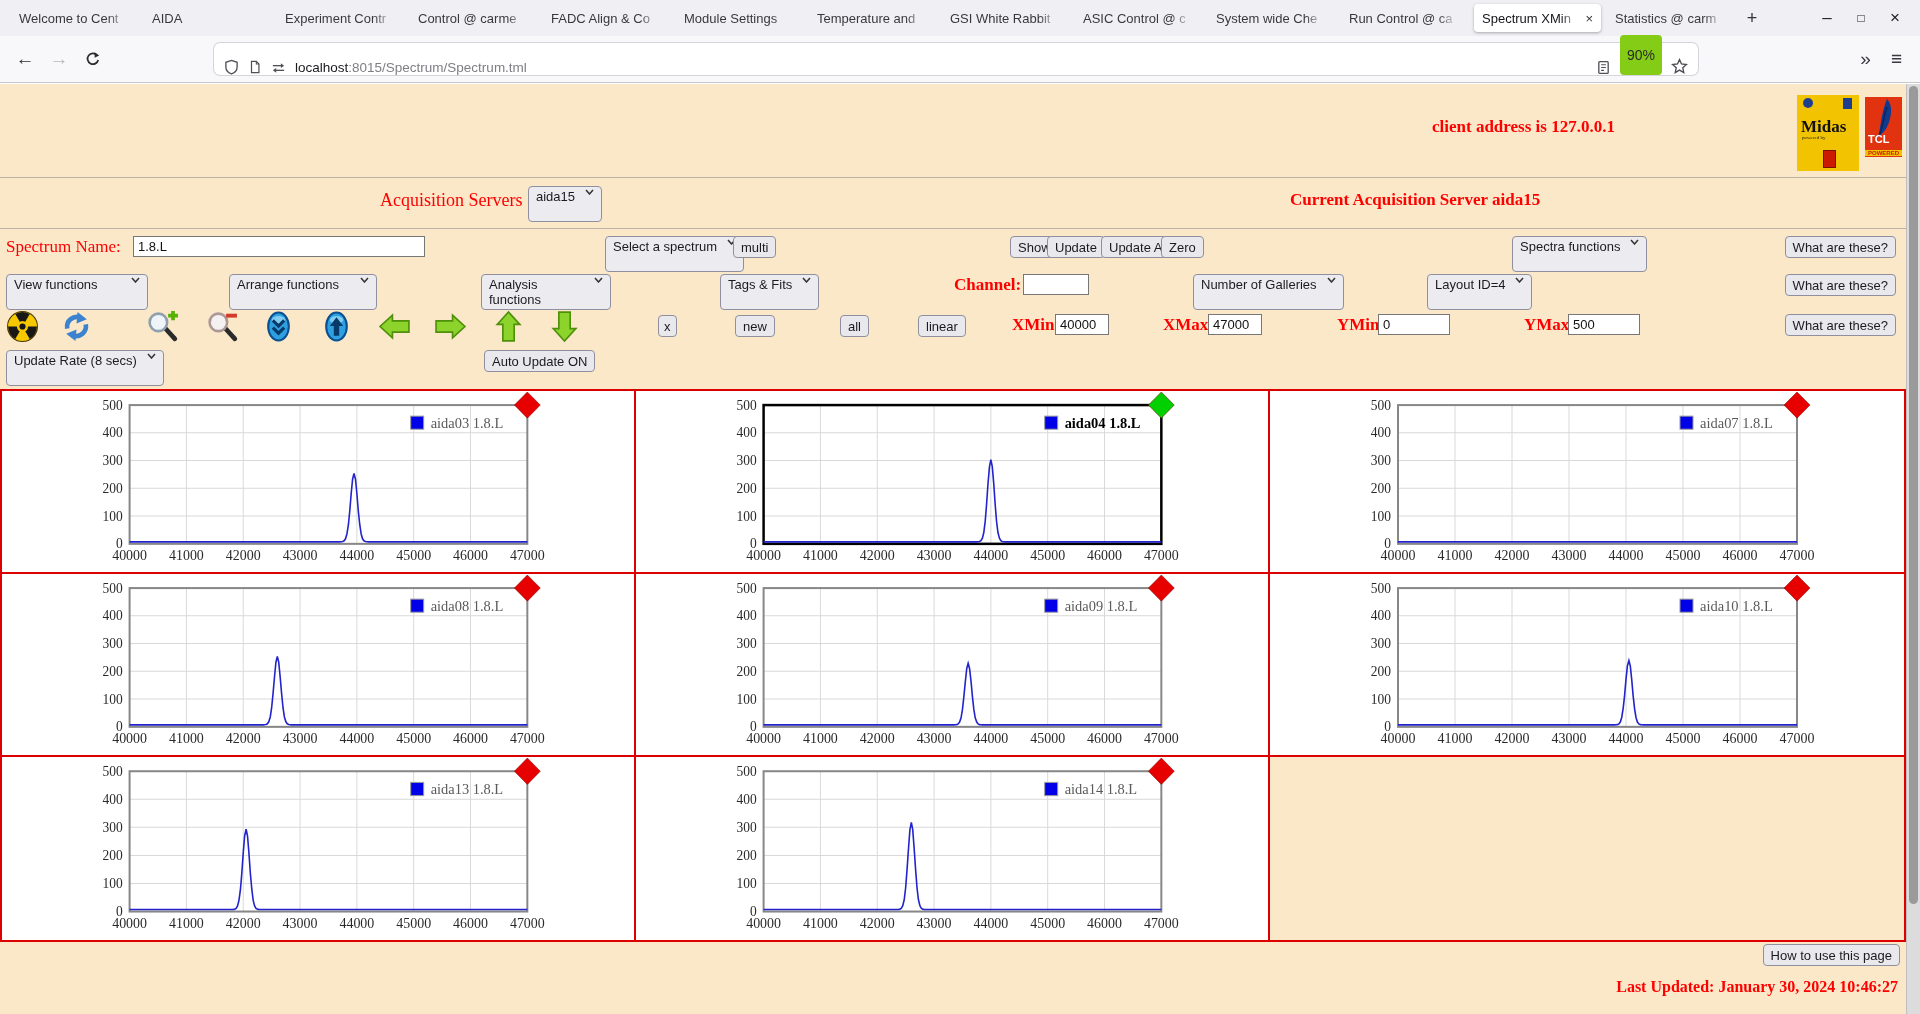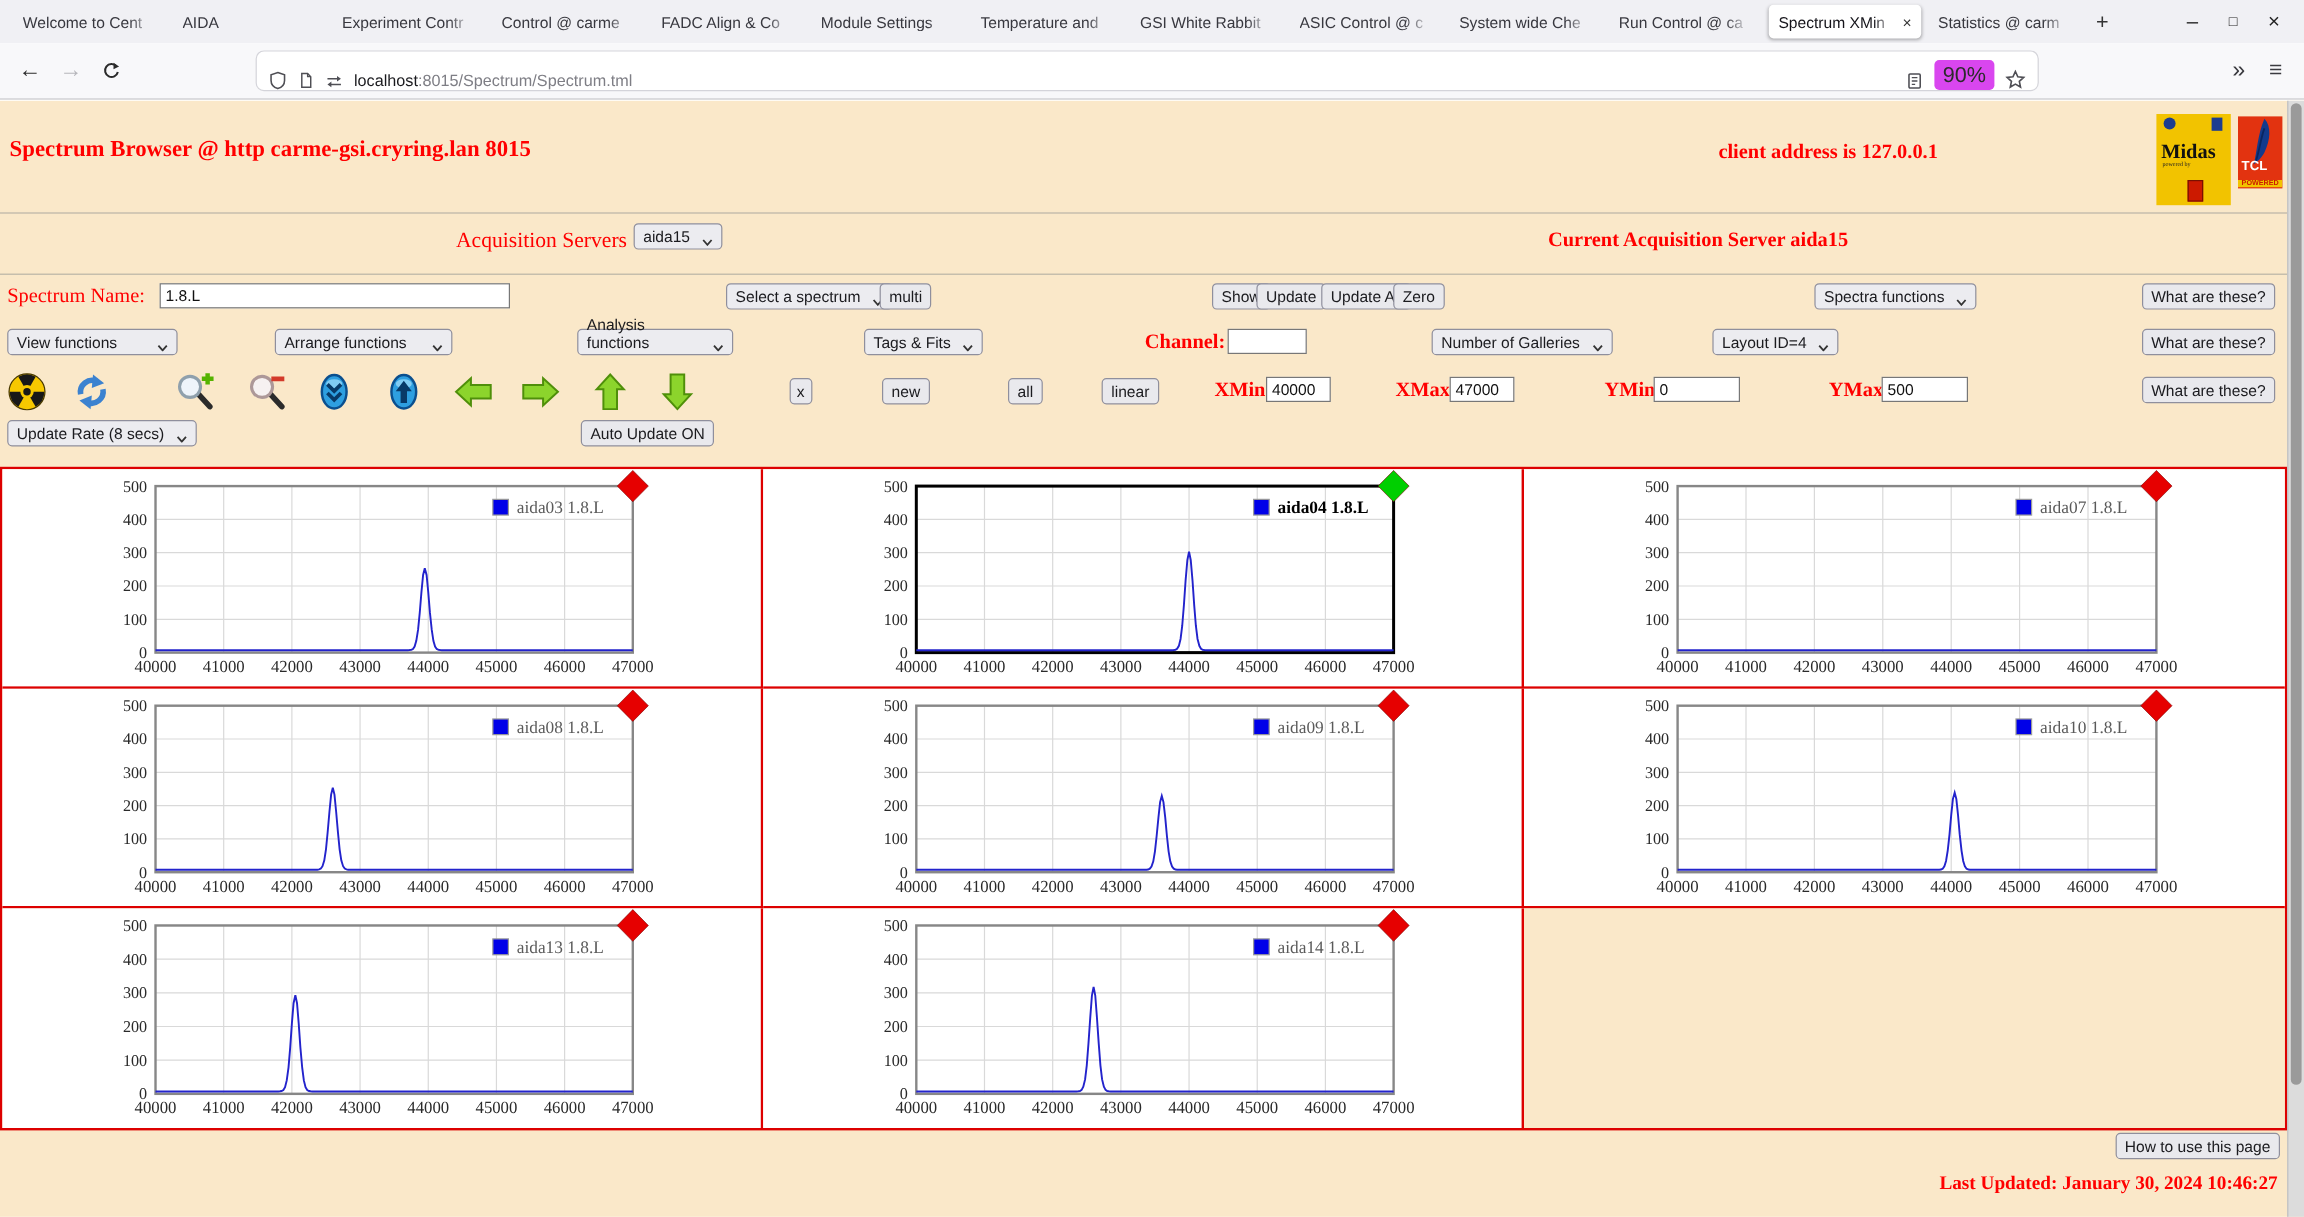--- a/index.html
+++ b/index.html
@@ -23,21 +23,21 @@
   .navbar { height:47px; background:#f8f8fa; border-bottom:1px solid #c8c8cc;
             display:flex; align-items:center; padding:0 8px; position:relative; }
   .nav-btn { width:34px; height:32px; display:flex; align-items:center; justify-content:center;
              font-size:19px; color:#2b2b2b; border-radius:4px; }
   .nav-btn.disabled { color:#b7b7bc; }
   .urlbox { margin-left:104px; width:1484px; height:32px; background:#fff; border-radius:6px;
             box-shadow:0 0 0 1px #d4d4da; display:flex; align-items:flex-end; padding:0 10px; gap:9px; }
   .url-text { font-size:13.5px; flex:1; white-space:nowrap; overflow:hidden; }
   .url-host { color:#1a1a1e; }
   .url-rest { color:#7e7e85; }
-  .zoom-badge { background:#d946ef; border-radius:4px; padding:2px 7px; font-size:18px; color:#2b2b2b; }
+  .zoom-badge { background:#84cc16; border-radius:4px; padding:12px 7px; font-size:14px; color:#2b2b2b; }
   .chrome-glyph { font-size:19px; color:#3a3a3f; padding:0 10px; }
 
   
   .page { position:absolute; top:84px; left:0; right:0; bottom:0; background:#fae8c9; }
   .serif-red { font-family:"Liberation Serif","DejaVu Serif",serif; color:#ff0000; }
   .abs { position:absolute; }
   .hr { position:absolute; left:0; right:14px; height:0; border-top:1px solid #b9b4a6; }
 
   .page-title { top:30px; left:8px; font-size:19px; font-weight:bold; }
   .client-addr { top:33px; left:1432px; font-size:17px; font-weight:bold; }
@@ -55,22 +55,22 @@
                 border:1px solid #7a1000; }
   .tcl-logo { width:37px; height:60px; background:#e23310; position:relative; overflow:hidden; margin-top:2px; }
   .tcl-text { position:absolute; bottom:12px; left:3px; font-size:11px; font-weight:bold; color:#fff; }
   .tcl-sub  { position:absolute; bottom:1px; left:0; right:0; background:#f2c300; color:#cc1a00;
               font-size:6px; font-weight:bold; text-align:center; }
 
   .acq-label  { top:106px; left:380px; font-size:18px; }
   .acq-current{ top:106px; left:1290px; font-size:17px; font-weight:bold; }
 
   
-  .sel { display:inline-flex; align-items:flex-end; gap:10px; background:#ececf0; border:1px solid #8f8f9d;
-         border-radius:4px; padding:2px 7px; font-size:13px; color:#1b1b1f; height:22px; }
+  .sel { display:inline-flex; align-items:flex-start; gap:10px; background:#ececf0; border:1px solid #8f8f9d;
+         border-radius:4px; padding:2px 7px; font-size:13px; color:#1b1b1f; height:36px; }
   .sel svg { flex:none; }
   .btn { display:inline-flex; align-items:center; justify-content:center; background:#e9e9ed;
          border:1px solid #8f8f9d; border-radius:4px; padding:0 7px; height:22px; font-size:13px; color:#1b1b1f; }
   .tin { background:#fff; border:1px solid #777; height:21px; font-size:13px; padding:0 4px; color:#111; }
 
   .lbl17 { font-size:17px; }
   .bold  { font-weight:bold; }
 
   .icon32 { width:33px; height:33px; display:inline-block; }
 
@@ -176,21 +176,20 @@
     <svg width="17" height="17" viewBox="0 0 16 16">
       <path d="M8 1.5 L9.9 5.6 14.5 6.1 11.1 9.2 12 13.7 8 11.4 4 13.7 4.9 9.2 1.5 6.1 6.1 5.6 Z" fill="none" stroke="#4f4f55" stroke-width="1.3"></path>
     </svg>
   </div>
   <span class="chrome-glyph" style="margin-left:auto;">»</span>
   <span class="chrome-glyph">≡</span>
 </div>
 
 <div class="page">
 
-  <div class="abs serif-red page-title">Spectrum Browser @ http carme-gsi.cryring.lan 8015</div>
   <div class="abs serif-red client-addr">client address is 127.0.0.1</div>
 
   <div class="abs logos">
     <div class="midas-logo">
       <span class="midas-dec1"></span>
       <span class="midas-dec2"></span>
       <span class="midas-text">Midas</span>
       <span class="midas-sub">powered by</span>
       <span class="midas-badge"></span>
     </div>

